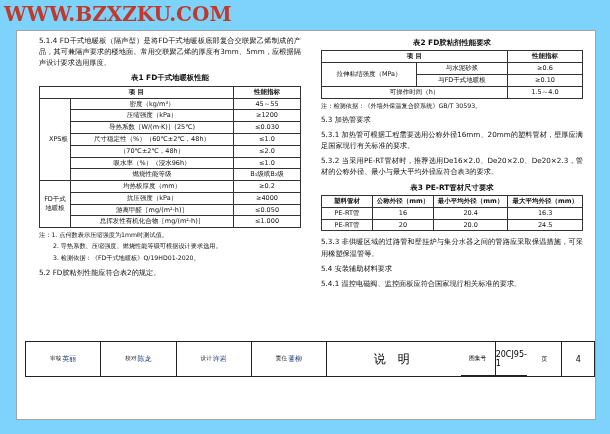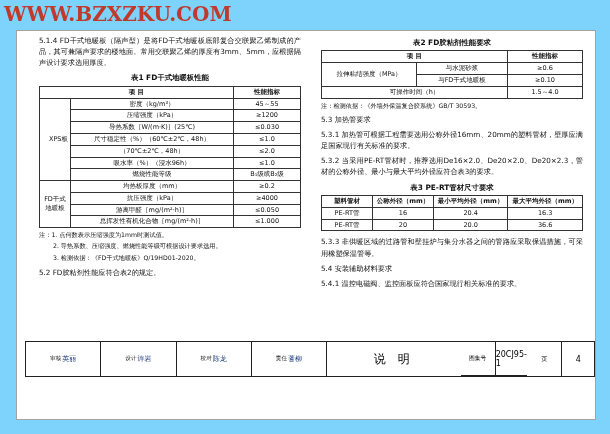--- a/index.html
+++ b/index.html
@@ -163,45 +163,45 @@
           <tr>
             <td>PE-RT管</td>
             <td>16</td>
             <td>20.4</td>
             <td>16.3</td>
           </tr>
           <tr>
             <td>PE-RT管</td>
             <td>20</td>
             <td>20.0</td>
-            <td>36.6</td>
+            <td>24.5</td>
           </tr>
         </tbody>
           </table>
 
         <p class="t" style="margin-top:5px;">5.3.3 非供暖区域的过路管和壁挂炉与集分水器之间的管路应采取保温措施，可采用橡塑保温管等。</p>
         <p class="t">5.4 安装辅助材料要求</p>
         <p class="t">5.4.1 温控电磁阀、监控面板应符合国家现行相关标准的要求。</p>
       </div>
 
       <div class="titleblock">
         <div class="tb-row">
           <div class="tb-left">
             <div class="tb-sign">
               <div class="cell">
                 <span>审核</span>
                 <span class="nm">英丽</span>
               </div>
               <div class="cell">
+                <span>校对</span>
+                <span class="nm">陈龙</span>
+              </div>
+              <div class="cell">
                 <span>设计</span>
                 <span class="nm">许岩</span>
-              </div>
-              <div class="cell">
-                <span>校对</span>
-                <span class="nm">陈龙</span>
               </div>
               <div class="cell">
                 <span>责任</span>
                 <span class="nm">蓍柳</span>
               </div>
             </div>
           </div>
           <div class="tb-mid">说  明</div>
           <div class="tb-right">
             <div class="r1">

